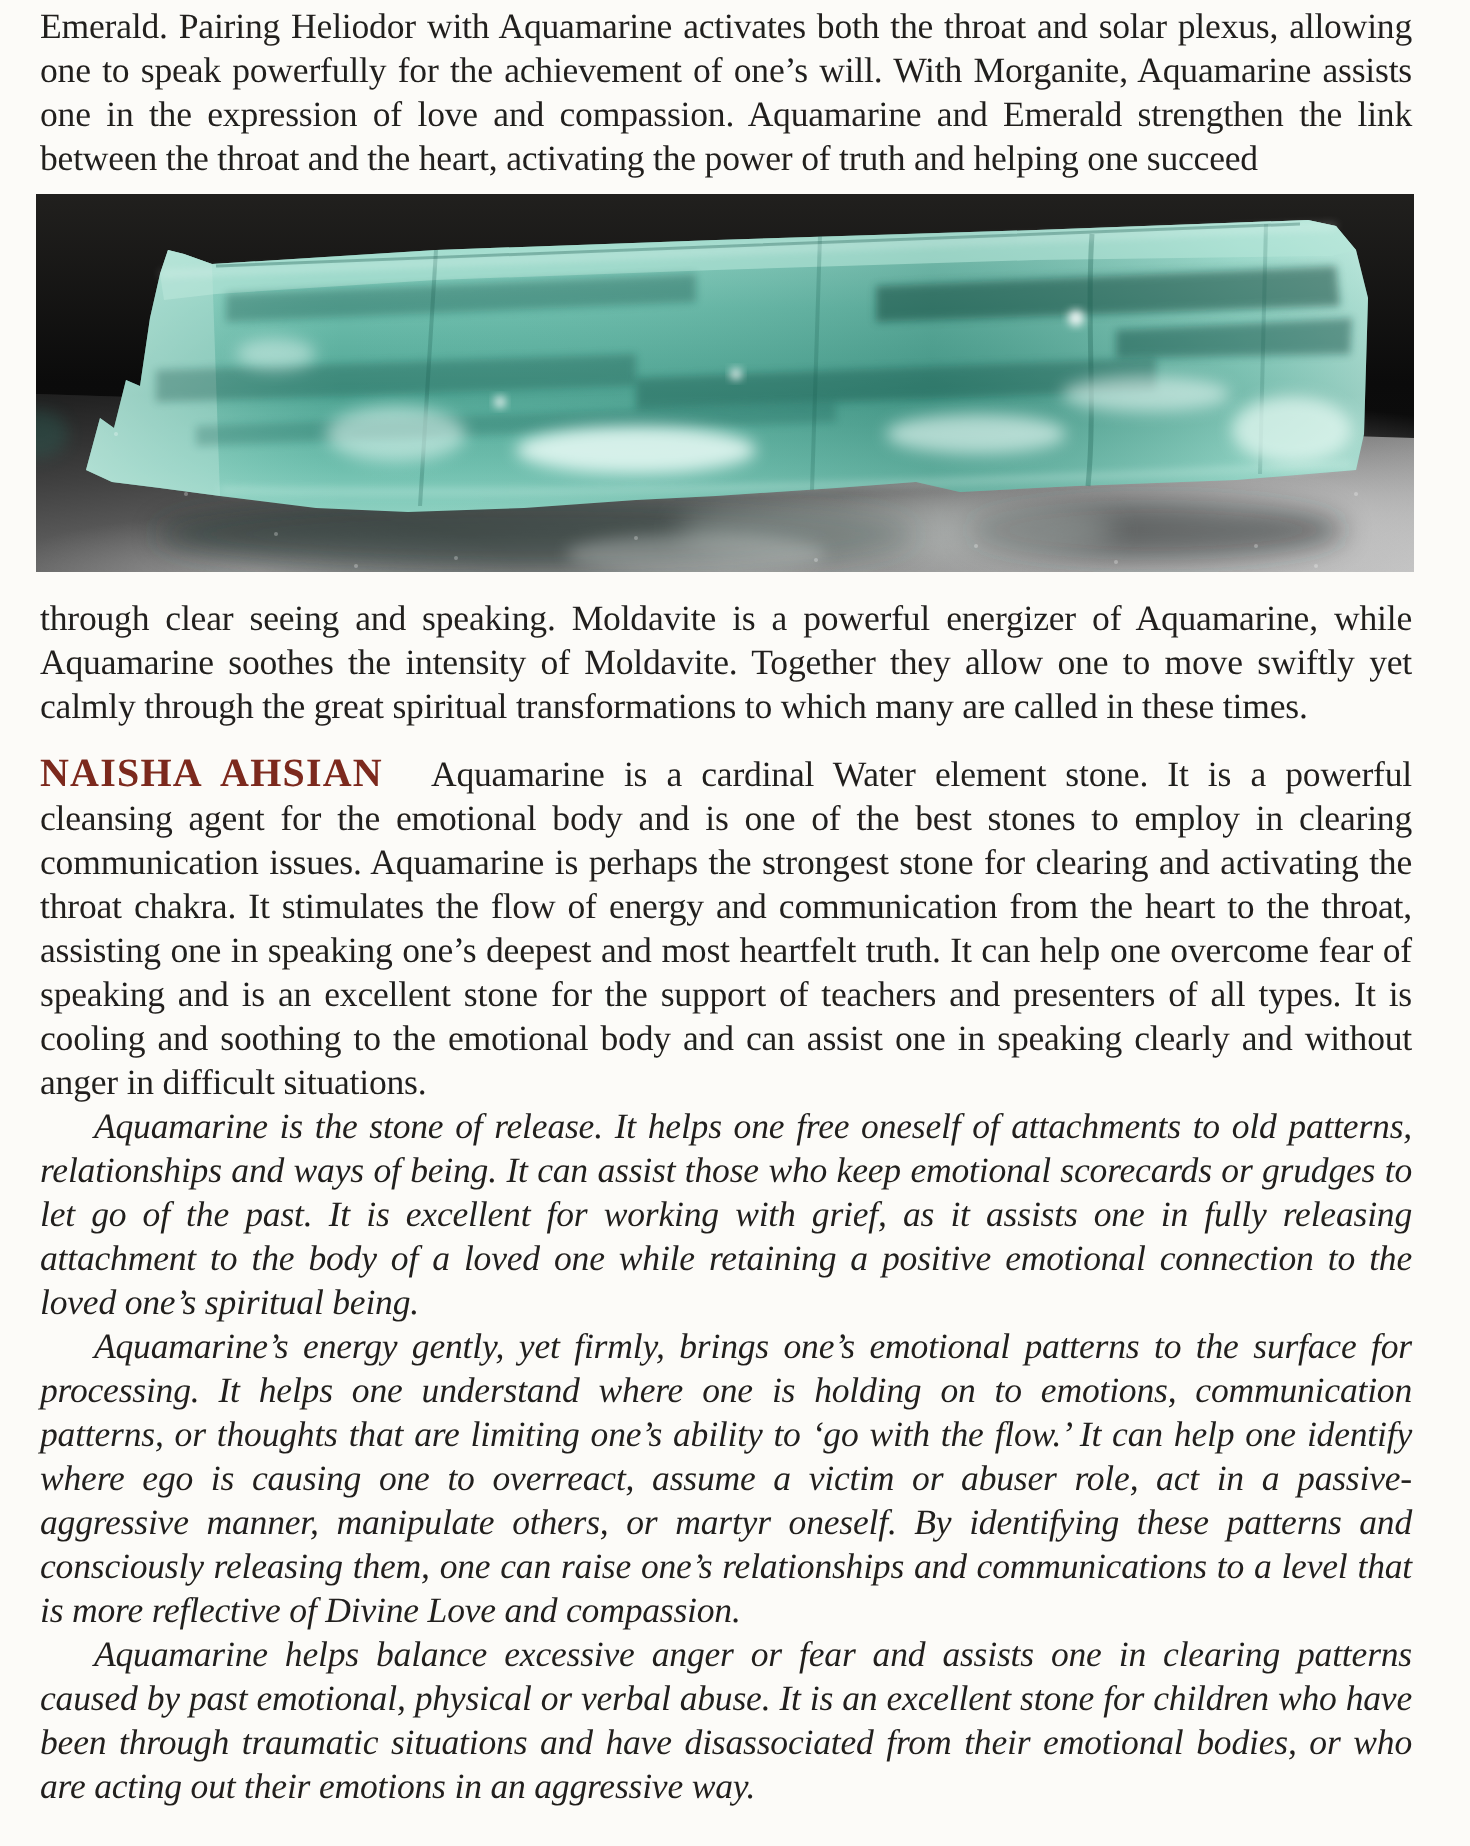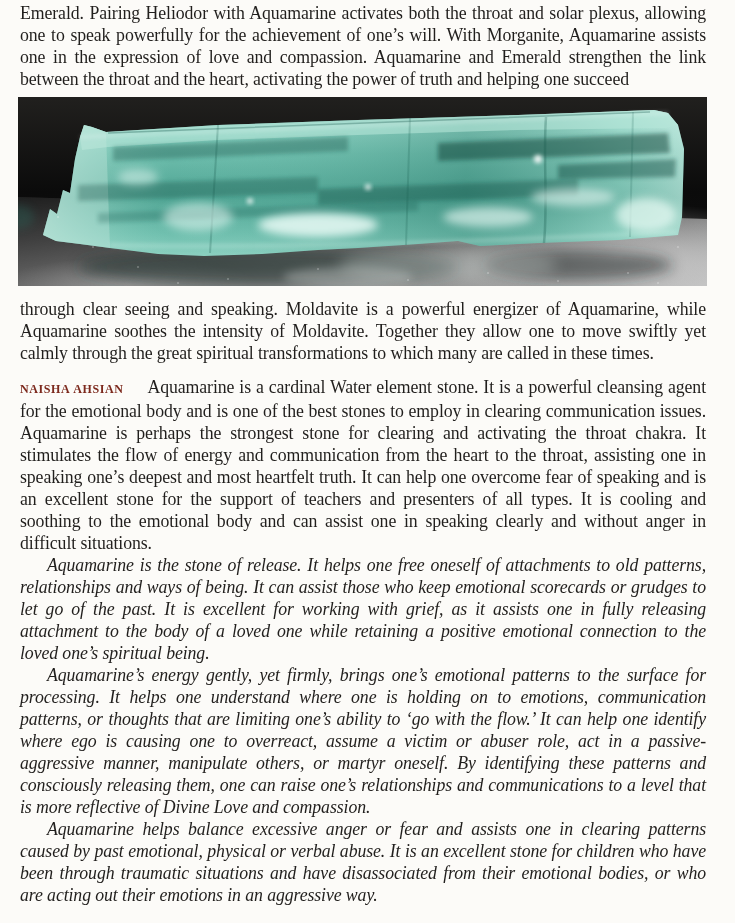--- a/index.html
+++ b/index.html
@@ -18,21 +18,21 @@
     font-size:17.8px;
     line-height:22px;
     text-align:justify;
     color:#211f1d;
     letter-spacing:-0.1px;
   }
   p.indent{text-indent:27px;font-style:italic;}
   p.naisha{margin-top:12px;}
   .author{
     font-weight:700;
-    font-size:12px;
+    font-size:20px;
     letter-spacing:0.6px;
     color:#7c291d;
     margin-right:24px;
     white-space:nowrap;
   }
   figure.photo{
     margin:7px 0 12px -2px;
     width:689px;height:189px;
     padding:0;border:0;
     background:#0c0c0c;

